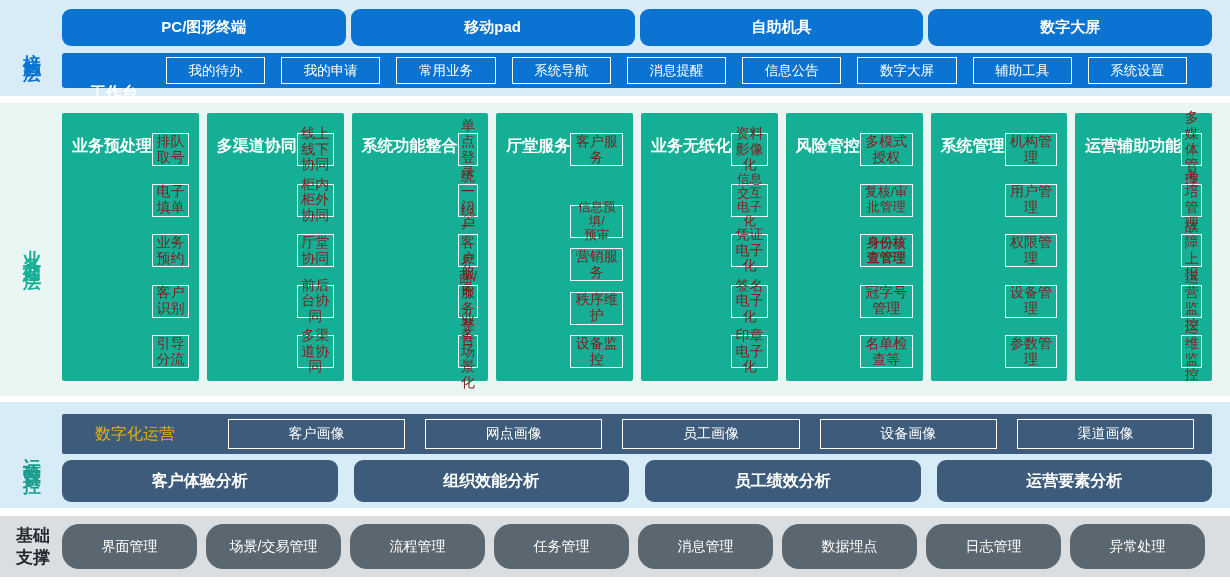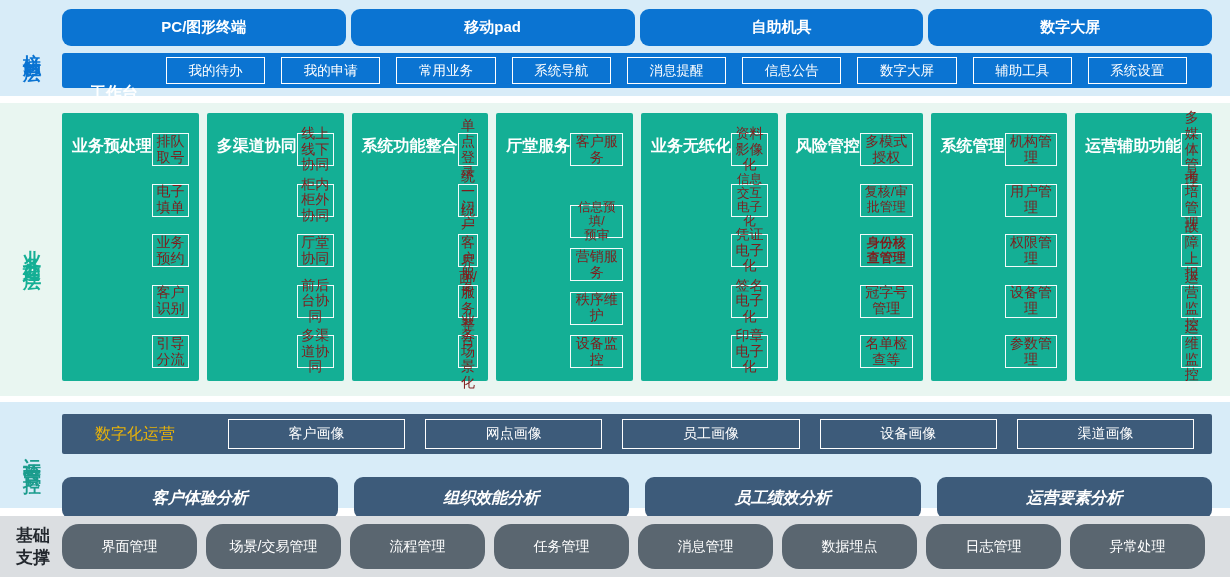--- a/index.html
+++ b/index.html
@@ -60,21 +60,21 @@
   .digital{
     position:absolute;left:62px;right:18px;top:12px;height:40px;
     background:var(--slate);border-radius:2px;
     display:flex;align-items:center;padding-right:18px;box-sizing:border-box;
   }
   .dg-label{width:146px;flex:none;text-align:center;color:#eab308;font-weight:normal;font-size:16px;}
   .dg-item{
     flex:1;height:28px;border:1px solid #fff;margin-left:20px;
     color:#fff;font-size:14px;display:flex;align-items:center;justify-content:center;
   }
-  .analysis{position:absolute;left:62px;right:18px;top:75px;height:42px;display:flex;gap:16px;font-style:italic;}
+  .analysis{position:absolute;left:62px;right:18px;top:58px;height:42px;display:flex;gap:16px;}
   .an-item{
     flex:1;background:var(--slate);border-radius:9px;color:#fff;
     font-weight:bold;font-size:16px;display:flex;align-items:center;justify-content:center;
   }
 
   
   .found-label{
     position:absolute;left:6px;top:0;bottom:0;width:54px;
     display:flex;align-items:center;justify-content:center;text-align:center;
     white-space:pre-line;color:var(--darkLabel);font-weight:bold;font-size:17px;line-height:1.25;

